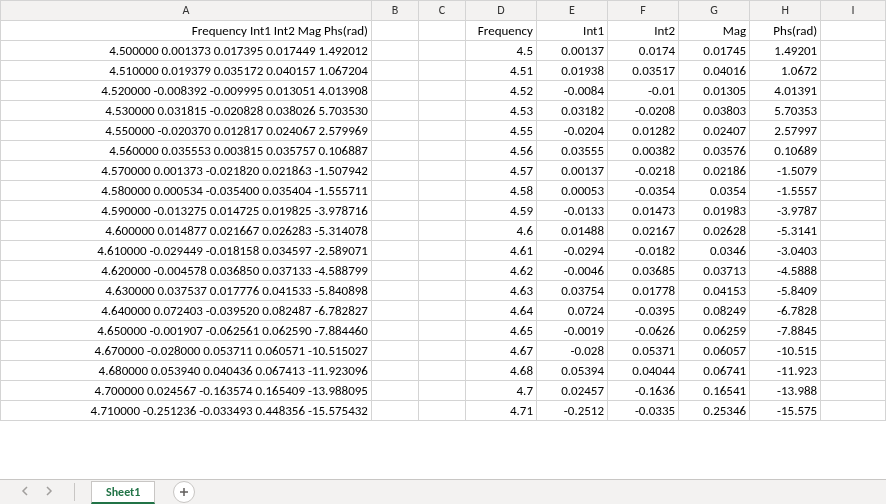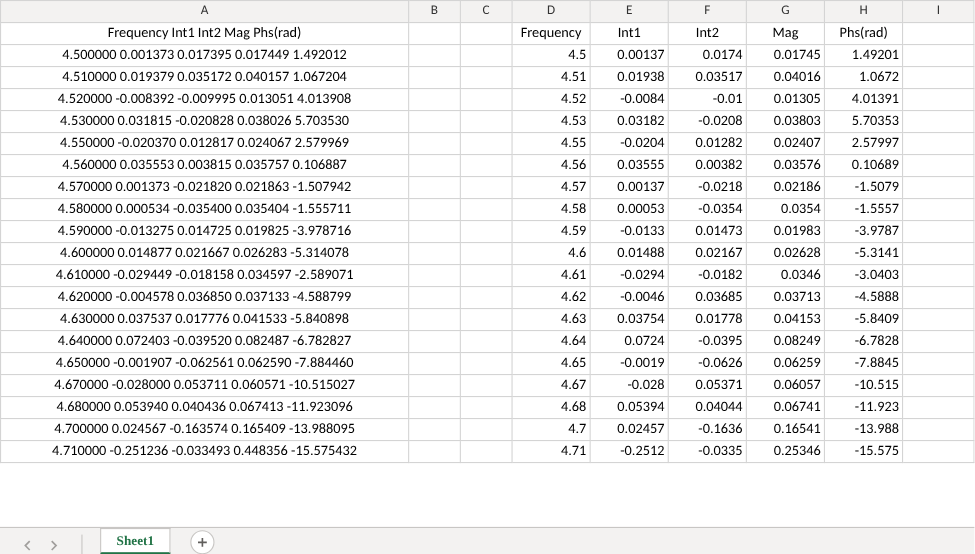--- a/index.html
+++ b/index.html
@@ -33,36 +33,35 @@
     background: #f3f2f1;
     text-align: center;
     color: #333;
     font-size: 12px;
     height: 20px;
   }
   .col-A { width: 355px; text-align: left;}
   .col-S { width: 45px; text-align: left;}    
   .col-D, .col-E, .col-F, .col-G, .col-H { width: 68px; text-align: right;}
   .col-I { width: 62px; }
-  td.left  { text-align: center; }
+  td.left  { text-align: right; }
   td.right { text-align: right; }
 
   
   .tabstrip {
     position: absolute;
     left: 0; right: 0; bottom: 0;
     height: 24px;
     background: #f3f2f1;
     border-top: 1px solid #c8c6c4;
     display: flex;
-    align-items: flex-end;
+    align-items: center;
     font-size: 12px;
     padding-left: 20px;
     gap: 10px;
-    font-family: Liberation Serif, serif;
   }
   .nav-arrow {
     width: 14px; height: 14px;
     color: #a19f9d;
     user-select: none;
   }
   .divider {
     width:1px; height:18px; background:#c8c6c4;
     margin: 0 6px;
   }

